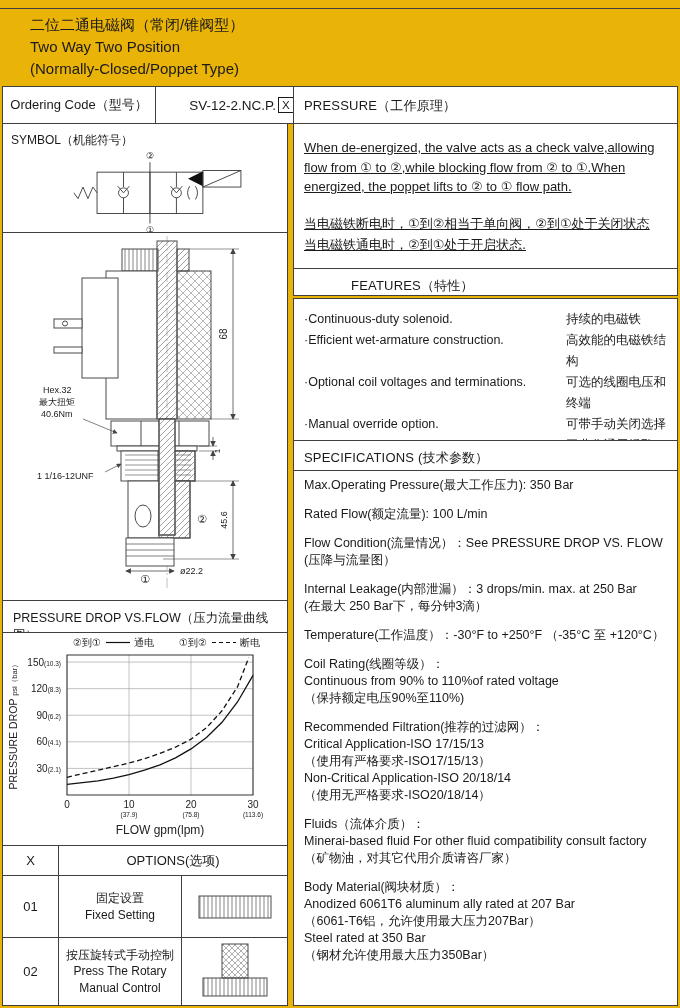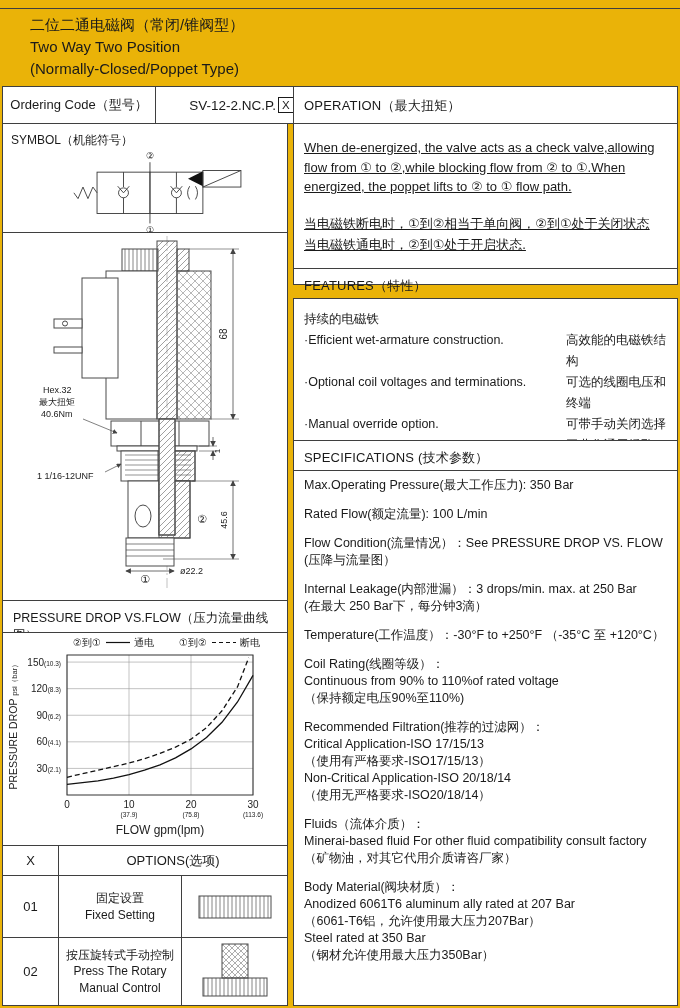--- a/index.html
+++ b/index.html
@@ -256,35 +256,36 @@
               </pattern>
           </defs>
           <rect x="32" y="2" width="26" height="34" fill="url(#pX2)" stroke="#4a4a4a"></rect>
           <rect x="13" y="36" width="64" height="18" fill="url(#pV2)" stroke="#4a4a4a"></rect>
         </svg>
       </div>
     </div>
   </div>
 
   <div class="box" style="left:293px;top:86px;width:385px;height:38px;">
-    <div class="hdr">OPERATION（最大扭矩）</div>
+    <div class="hdr">PRESSURE（工作原理）</div>
   </div>
 
   <div class="box optext" style="left:293px;top:123px;width:385px;height:146px;">
     <div class="en">When de-energized, the valve acts as a check valve,allowing flow from ① to ②,while blocking flow from ② to ①.When energized, the poppet lifts to ② to ① flow path.</div>
     <div class="cn">当电磁铁断电时，①到②相当于单向阀，②到①处于关闭状态
 当电磁铁通电时，②到①处于开启状态.</div>
   </div>
 
-  <div class="box" style="left:293px;top:268px;width:385px;height:17px;">
+  <div class="box" style="left:293px;top:268px;width:385px;height:28px;padding-left:47px;">
     <div class="hdr" style="padding-top:8px;">FEATURES（特性）</div>
   </div>
 
   <div class="box featlist" style="left:293px;top:298px;width:385px;height:143px;">
     <div class="feat-row">
+        <span class="feat-en">·Continuous-duty  solenoid.</span>
         <span class="feat-cn">持续的电磁铁</span>
       </div>
     <div class="feat-row">
         <span class="feat-en">·Efficient wet-armature construction.</span>
         <span class="feat-cn">高效能的电磁铁结构</span>
       </div>
     <div class="feat-row">
         <span class="feat-en">·Optional coil voltages and terminations.</span>
         <span class="feat-cn">可选的线圈电压和终端</span>
       </div>

